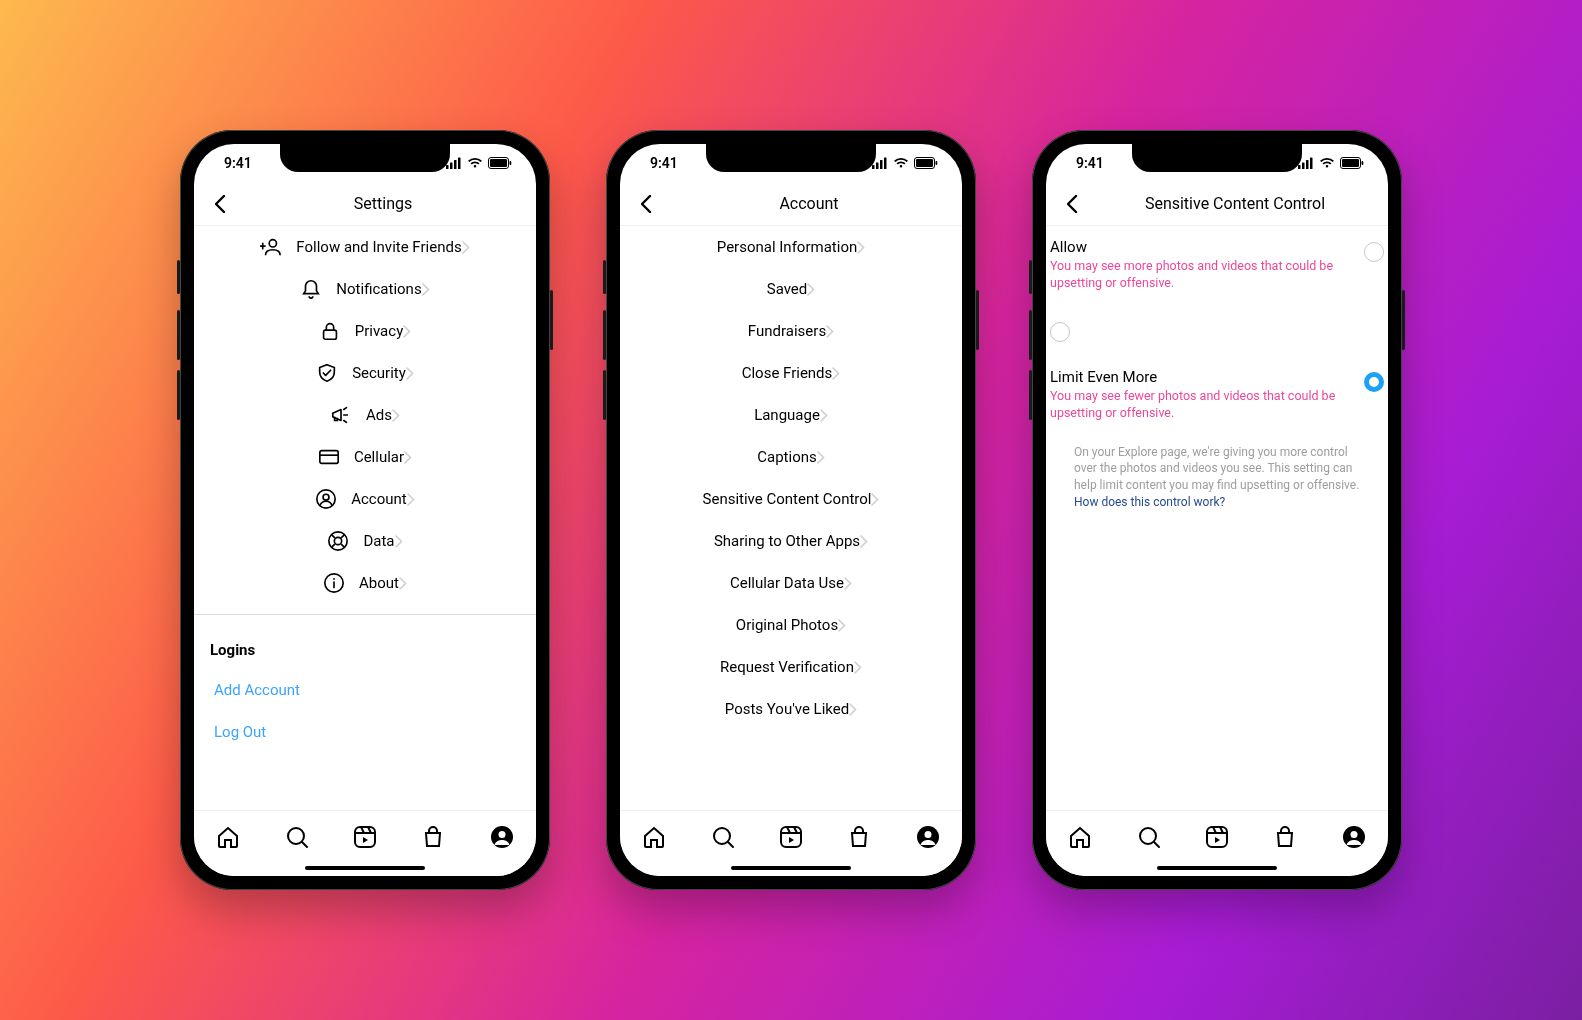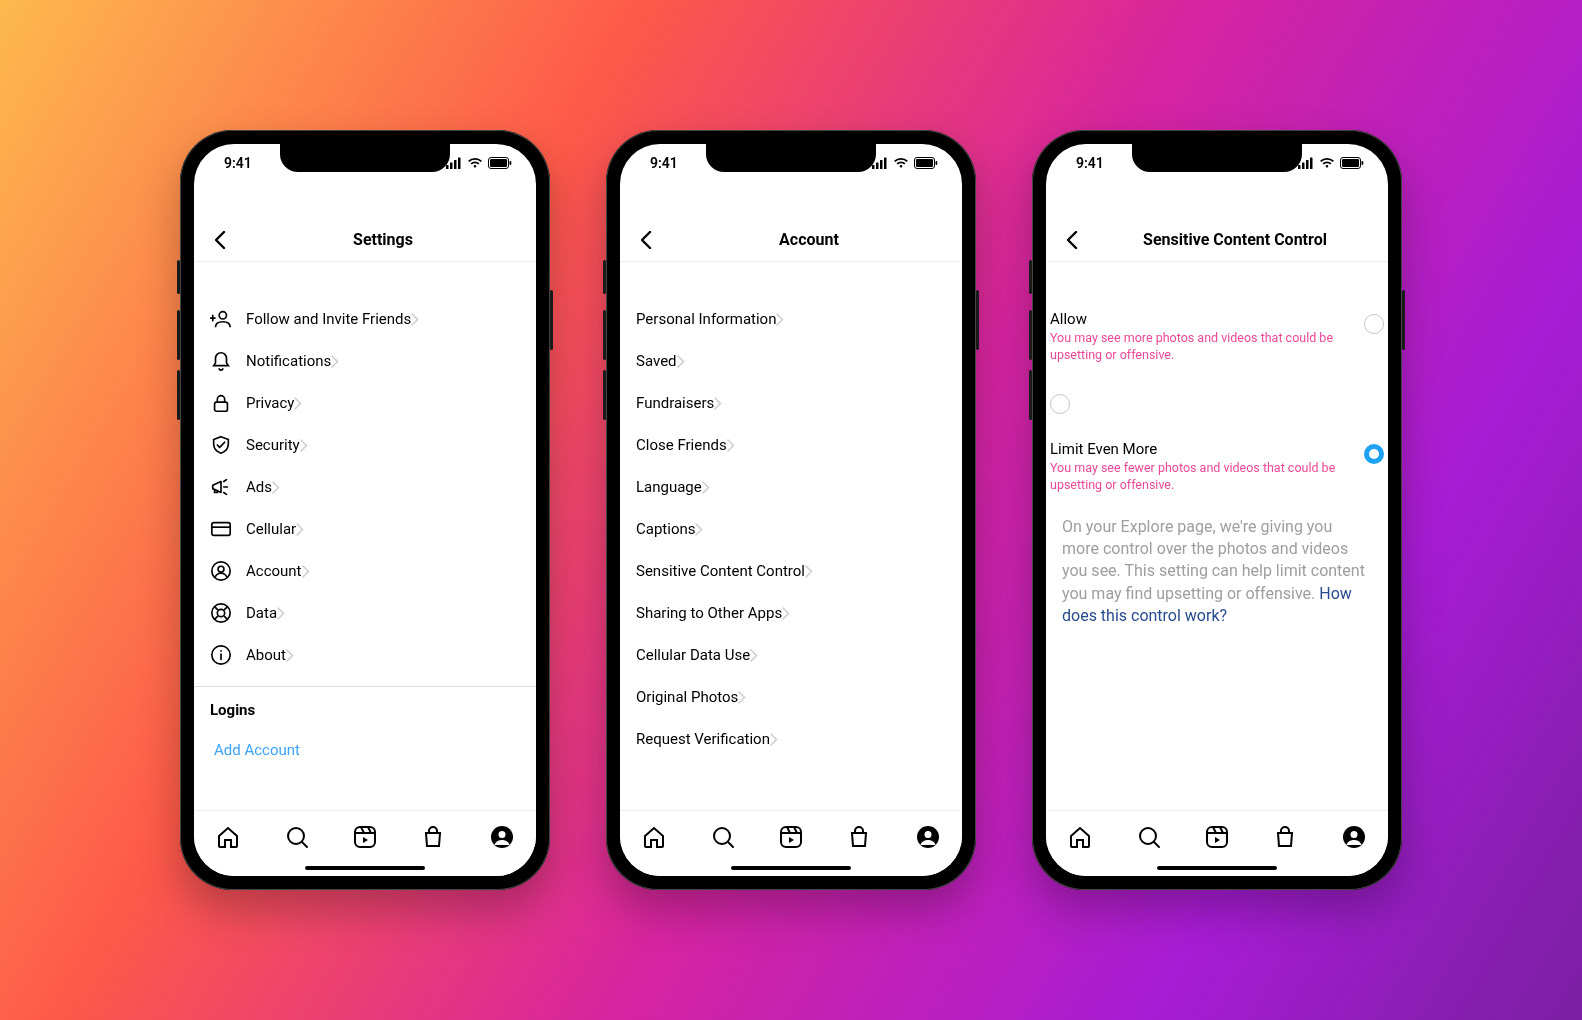--- a/index.html
+++ b/index.html
@@ -35,21 +35,20 @@
   .side-btn.v1 { top: 180px; }
   .side-btn.v2 { top: 240px; }
   .screen {
     width: 100%; height: 100%;
     background: #fff;
     border-radius: 40px;
     overflow: hidden;
     position: relative;
     display: flex;
     flex-direction: column;
-    gap: 36px;
   }
   .notch {
     position: absolute;
     top: 0; left: 50%;
     transform: translateX(-50%);
     width: 170px; height: 28px;
     background: #000;
     border-bottom-left-radius: 18px;
     border-bottom-right-radius: 18px;
     z-index: 20;
@@ -74,56 +73,56 @@
     border-bottom: 1px solid #eee;
     flex-shrink: 0;
   }
   .back-btn {
     position: absolute;
     left: 12px;
     width: 28px; height: 28px;
     display: flex; align-items: center; justify-content: center;
     cursor: pointer;
   }
-  .nav-title { font-size: 16px; font-weight: 700; margin-left: 36px; }
+  .nav-title { font-size: 16px; font-weight: 400; margin-left: 36px; }
   .content { flex: 1; overflow: hidden; }
   .row {
     display: flex;
     align-items: center;
     height: 42px;
     padding: 0 16px;
     cursor: pointer;
-    justify-content: flex-start;
+    justify-content: center;
   }
   .row-left { display:flex; align-items:center; gap:14px; }
   .row-icon { width:22px; height:22px; display:flex; align-items:center; justify-content:center; color:#000; }
   .row-label { font-size: 15px; }
   .chev { color:#cfcfcf; }
-  .section-sep { border-top:1px solid #ddd; padding:14px 16px 10px; font-weight:700; font-size:15px; }
+  .section-sep { border-top:1px solid #ddd; padding:26px 16px 10px; font-weight:700; font-size:15px; }
   .link-row { padding: 0 20px; height: 42px; display:flex; align-items:center; color:#3aa4ff; font-size:15px; cursor:pointer; }
   .tabbar {
     height: 66px;
     border-top: 1px solid #eee;
     display: flex;
     justify-content: space-around;
     align-items: center;
     padding-bottom: 14px;
     flex-shrink: 0;
     background: #fff;
   }
   .home-indicator { position:absolute; bottom:6px; left:50%; transform:translateX(-50%); width:120px; height:4px; background:#000; border-radius:3px; }
   .tab-icon { width:24px; height:24px; display:flex; align-items:center; justify-content:center; cursor:pointer; }
   
   .opt-block { padding: 12px 4px 14px; border-bottom: 0; cursor:pointer; display:flex; }
   .opt-text { flex:1; padding-right:12px; }
   .opt-title { font-size:15px; margin-bottom:2px; }
   .opt-sub { font-size:12.5px; color:#ec4899; line-height:1.35; }
   .radio { width:20px; height:20px; border:1px solid #c6c6c6; border-radius:50%; margin-top:4px; flex-shrink:0; position:relative; }
   .radio.selected { border:5px solid #1da1f2; }
-  .footer-text { font-size:16px; color:#9e9e9e; padding:8px 16px 0; line-height:1.4; }
+  .footer-text { font-size:12px; color:#9e9e9e; padding:8px 28px 0; line-height:1.4; }
   .footer-link { color:#274b8f; cursor:pointer; }
   svg { display:block; }
 </style>
 </head>
 <body>
 
 <div class="phone">
   <div class="side-btn v1"></div>
     <div class="side-btn v2"></div>
   <div class="screen">

